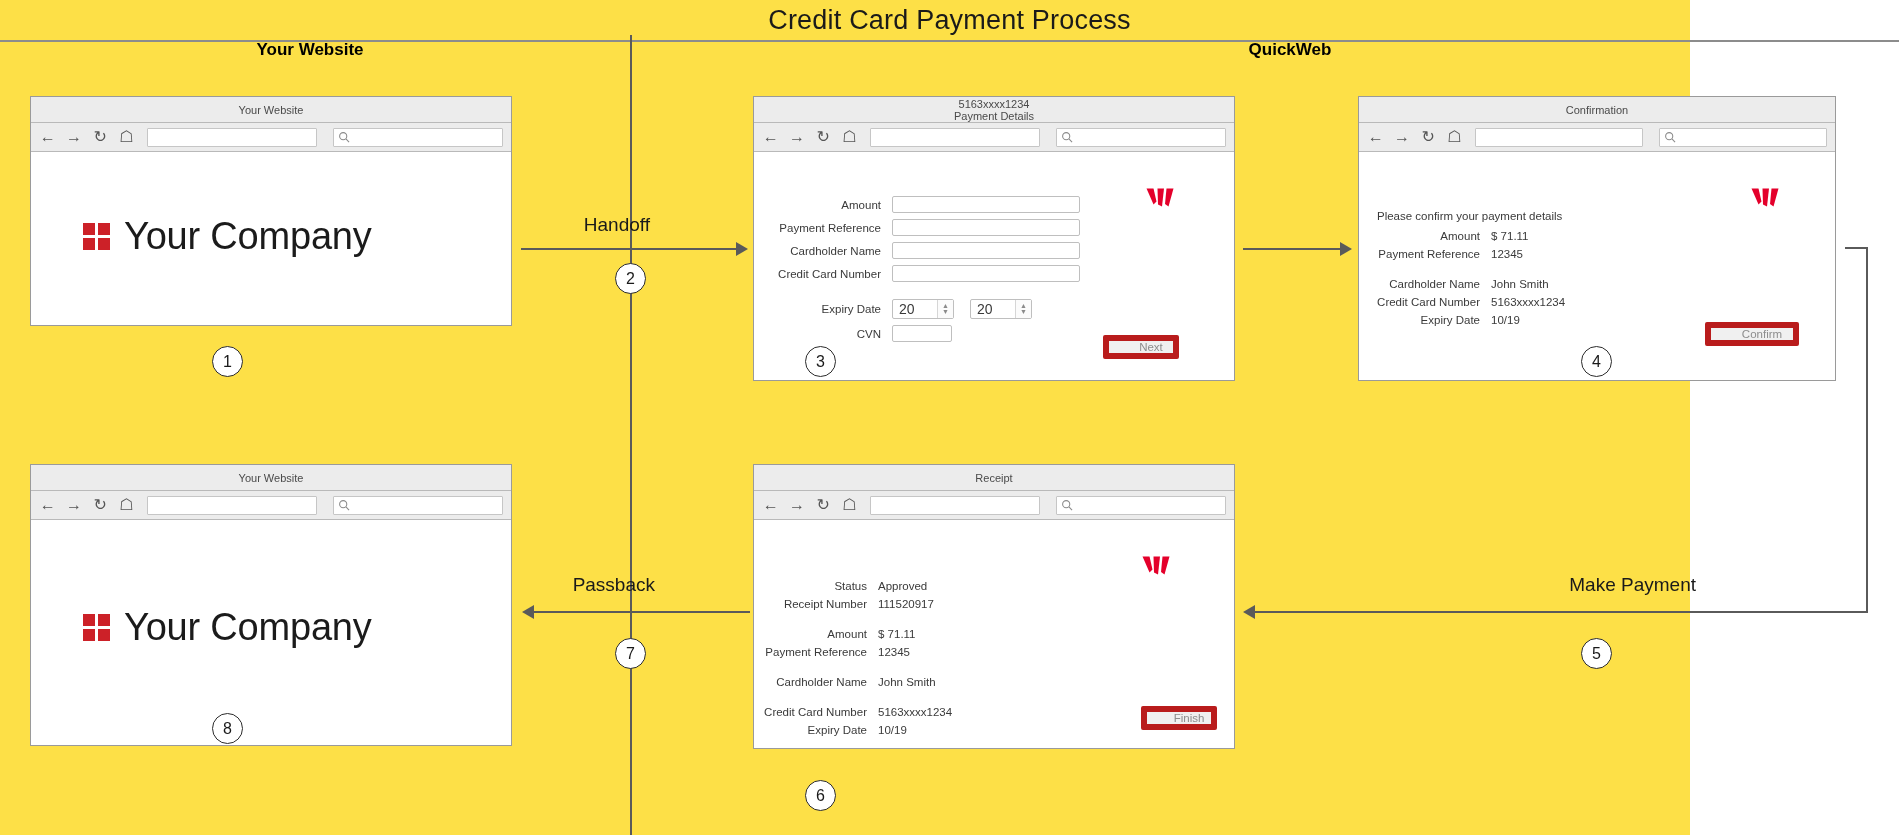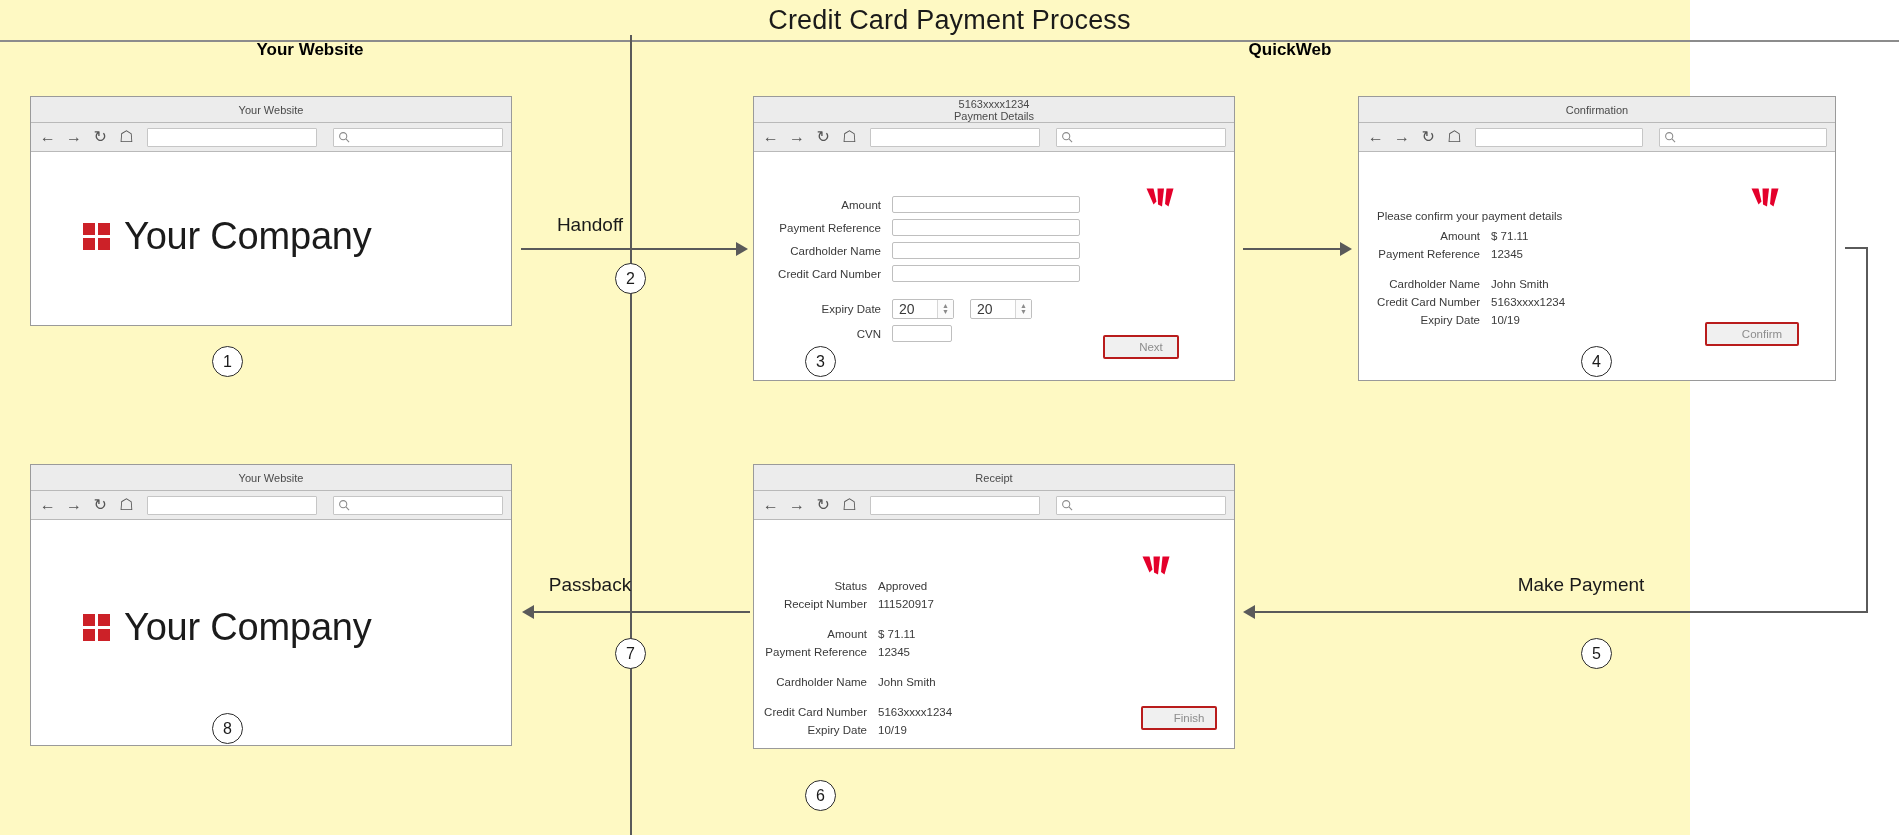--- a/index.html
+++ b/index.html
@@ -2,21 +2,21 @@
 <html><head>
 <meta charset="utf-8">
 <style>
   * { box-sizing: border-box; margin: 0; padding: 0; }
   html, body {
     width: 1899px; height: 835px;
     background: #ffffff;
     font-family: "Liberation Sans", sans-serif;
     overflow: hidden;
   }
-  #canvas { position: relative; width: 1690px; height: 835px; background:#fef9c3; }
+  #canvas { position: relative; width: 1690px; height: 835px; background:#fde047; }
 
   
   .diagram-title {
     position:absolute; left:0; top:0; width:1899px;
     text-align:center; font-size:27px; color:#1a1a1a;
     letter-spacing:0.2px; line-height:40px;
   }
   .title-rule {
     position:absolute; left:0; top:40px; width:1899px; height:2px;
     background:#8c8c8c;
@@ -106,33 +106,33 @@
   .detail-rows { position:absolute; }
   .drow { display:flex; align-items:baseline; height:18px; }
   .drow .lbl { width:132px; text-align:right; font-size:11.5px; color:#3a3a3a; padding-right:11px; white-space:nowrap; }
   .drow .val { font-size:11.5px; color:#3a3a3a; white-space:nowrap; }
   .drow.spacer { height:12px; }
   .intro-text { position:absolute; font-size:11.5px; color:#3a3a3a; }
 
   
   .btn {
     position:absolute; height:24px; background:#f0f0f0;
-    border:2px solid #b91c1c; border-radius:2px;
+    border:6px solid #b91c1c; border-radius:2px;
     display:flex; align-items:center; justify-content:center;
     font-size:11.5px; color:#8d8d8d;padding-left:20px;
   }
 
   
   .arrow-line { position:absolute; background:#5a5a5a; height:2px; }
   .arrow-vline { position:absolute; background:#5a5a5a; width:2px; }
   .arrow-head { position:absolute; width:0; height:0; }
   .arrow-head.right { border-top:7px solid transparent; border-bottom:7px solid transparent; border-left:12px solid #5a5a5a; }
   .arrow-head.left  { border-top:7px solid transparent; border-bottom:7px solid transparent; border-right:12px solid #5a5a5a; }
   .arrow-label {
-    position:absolute; font-size:19px; color:#1a1a1a; text-align:center; white-space:nowrap;
+    position:absolute; font-size:19px; color:#1a1a1a; text-align:right; white-space:nowrap;
   }
 
   
   .step {
     position:absolute; width:31px; height:31px; border-radius:50%;
     border:1.6px solid #2b2b2b; background:#fff;
     display:flex; align-items:center; justify-content:center;
     font-size:16px; color:#1a1a1a;
   }
 </style>

